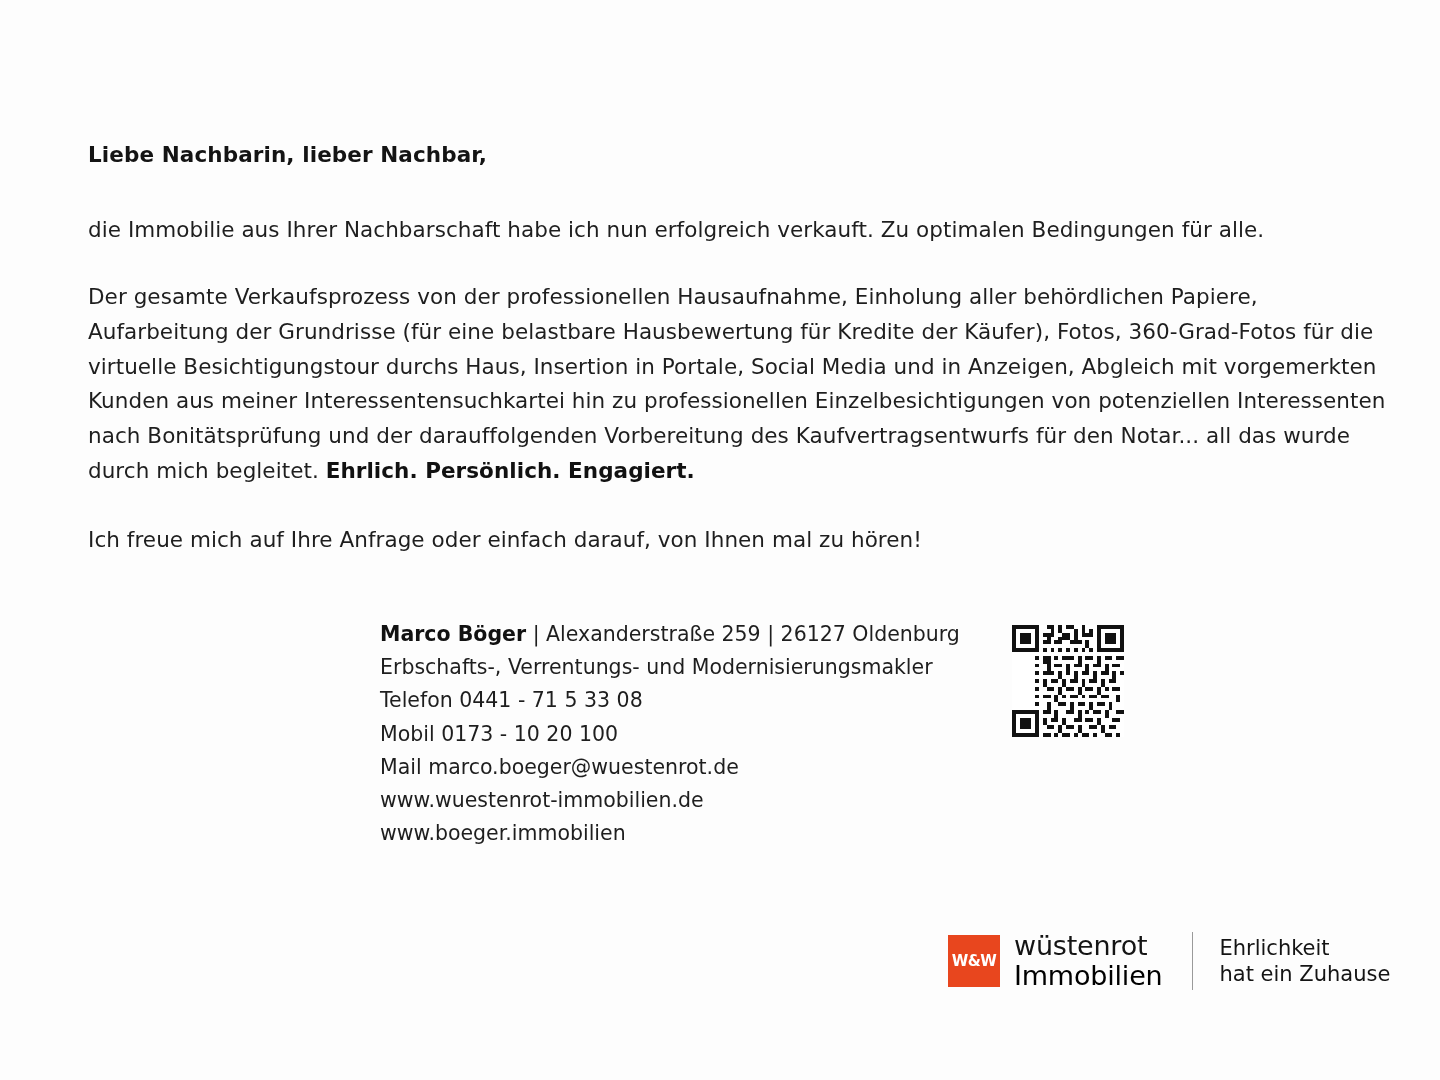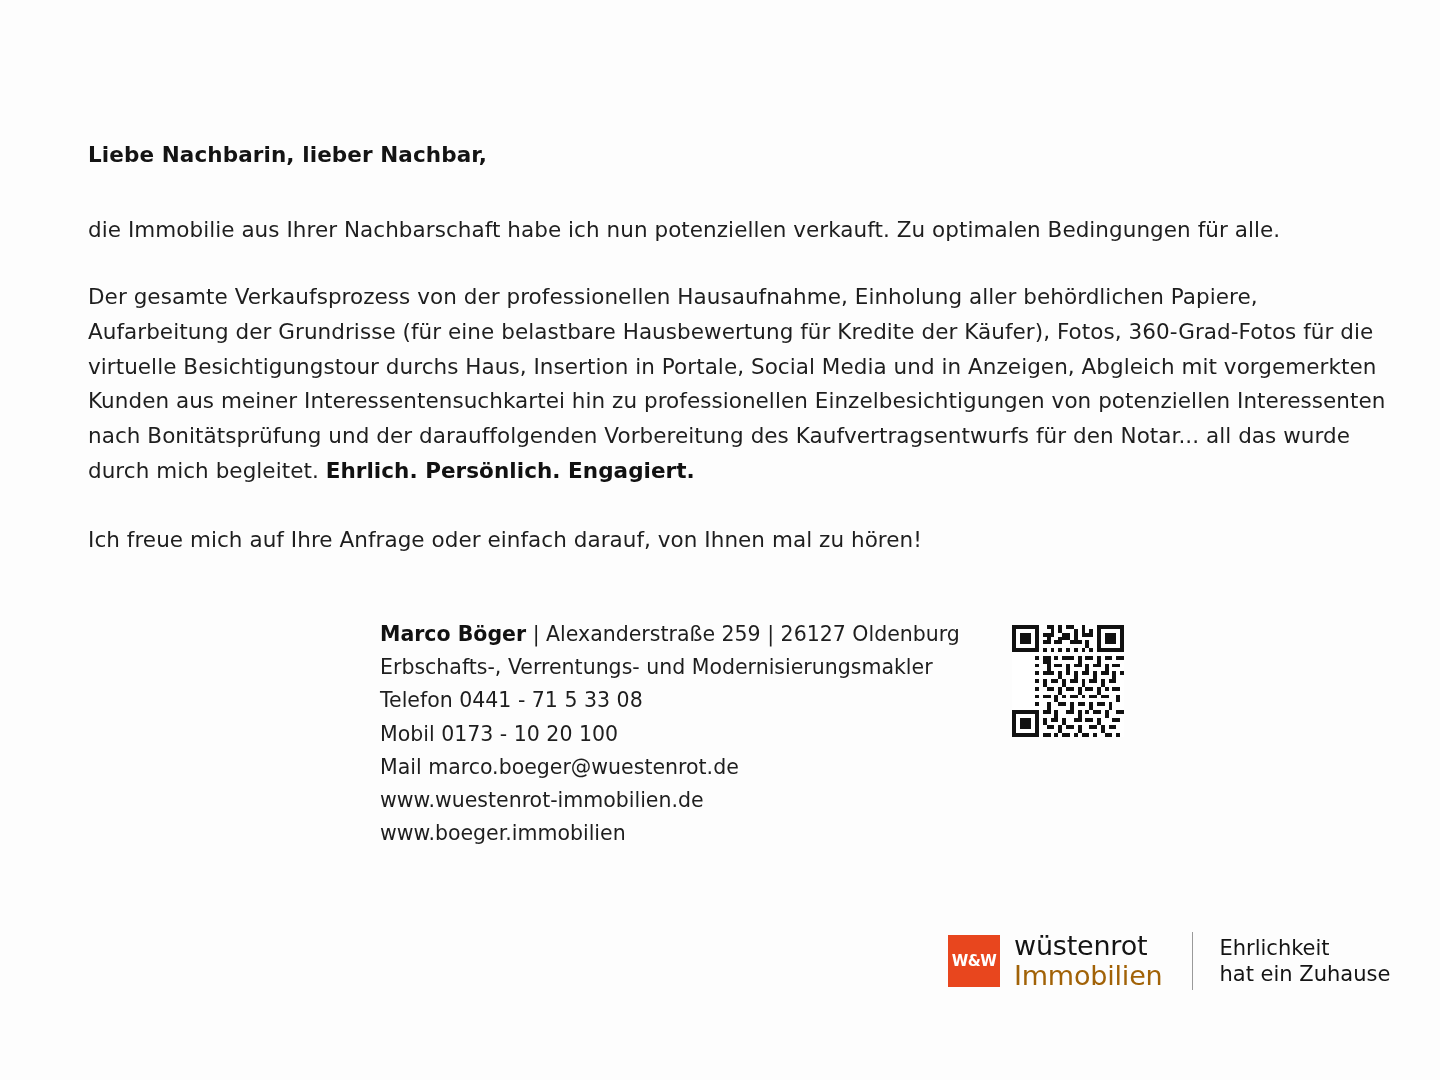--- a/index.html
+++ b/index.html
@@ -111,21 +111,21 @@
     line-height: 1.12;
   }
   .logo-words .l1 {
     font-size: 27px;
     font-weight: normal;
     color: #141414;
     letter-spacing: -0.2px;
   }
   .logo-words .l2 {
     font-size: 27px;
-    color: #a16207;
+    color: #000000;
     letter-spacing: -0.2px;
   }
   .divider {
     width: 1px;
     height: 58px;
     background: #9a9a9a;
     margin: 0 26px 0 30px;
   }
   .claim {
     line-height: 1.25;
@@ -134,21 +134,21 @@
   }
 </style>
 </head>
 <body>
 
 <div class="page">
 
   <div class="letter">
     <p class="salutation">Liebe Nachbarin, lieber Nachbar,</p>
 
-    <p class="para">die Immobilie aus Ihrer Nachbarschaft habe ich nun potenziellen verkauft. Zu optimalen Bedingungen für alle.</p>
+    <p class="para">die Immobilie aus Ihrer Nachbarschaft habe ich nun erfolgreich verkauft. Zu optimalen Bedingungen für alle.</p>
 
     <p class="para long"><span>Der gesamte Verkaufsprozess von der professionellen Hausaufnahme, Einholung aller behördlichen Papiere, Aufarbeitung der Grundrisse (für eine belastbare Hausbewertung für Kredite der Käufer), Fotos, 360-Grad-Fotos für die virtuelle Besichtigungstour durchs Haus, Insertion in Portale, Social Media und in Anzeigen, Abgleich mit vorgemerkten Kunden aus meiner Interessentensuchkartei hin zu professionellen Einzelbesichtigungen von potenziellen Interessenten nach Bonitätsprüfung und der darauffolgenden Vorbereitung des Kaufvertragsentwurfs für den Notar... all das wurde durch mich begleitet. </span><b>Ehrlich. Persönlich. Engagiert.</b></p>
 
     <p class="para">Ich freue mich auf Ihre Anfrage oder einfach darauf, von Ihnen mal zu hören!</p>
   </div>
 
   <div class="contact">
     <div class="line line1"><span class="name">Marco Böger</span><span> | Alexanderstraße 259 | 26127 Oldenburg</span></div>
     <div class="line">Erbschafts-, Verrentungs- und Modernisierungsmakler</div>
     <div class="line">Telefon 0441 - 71 5 33 08</div>

